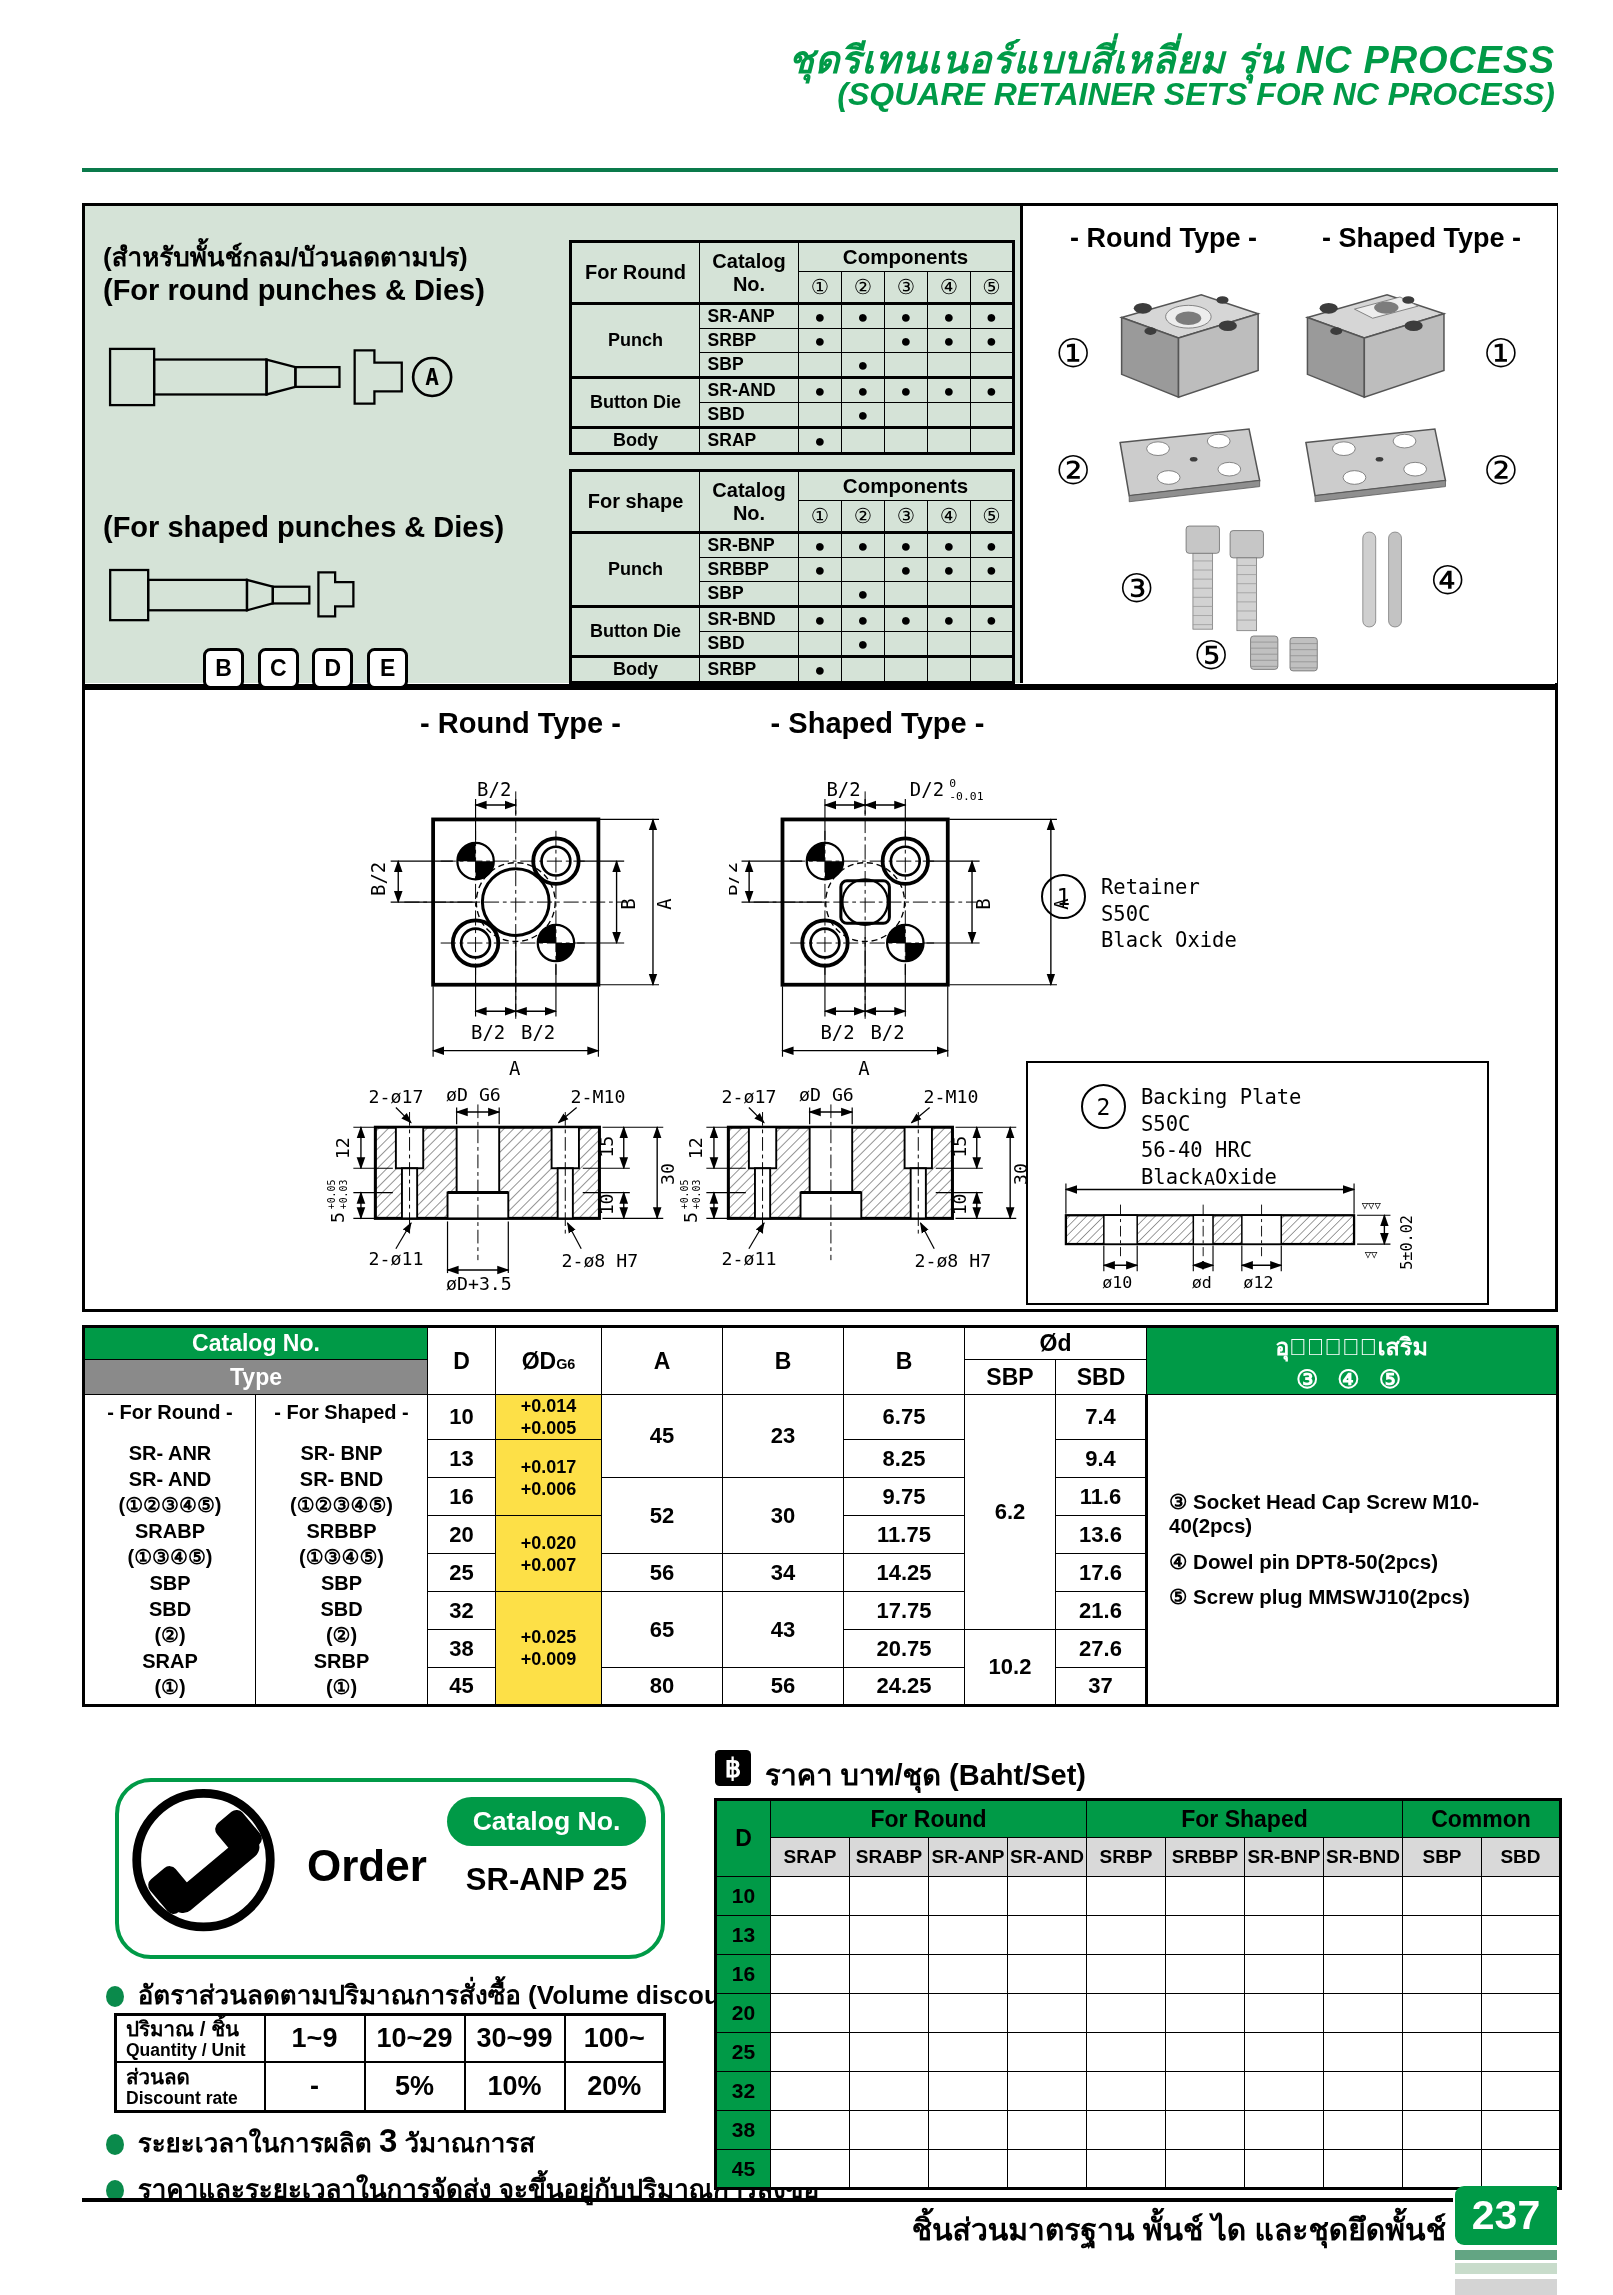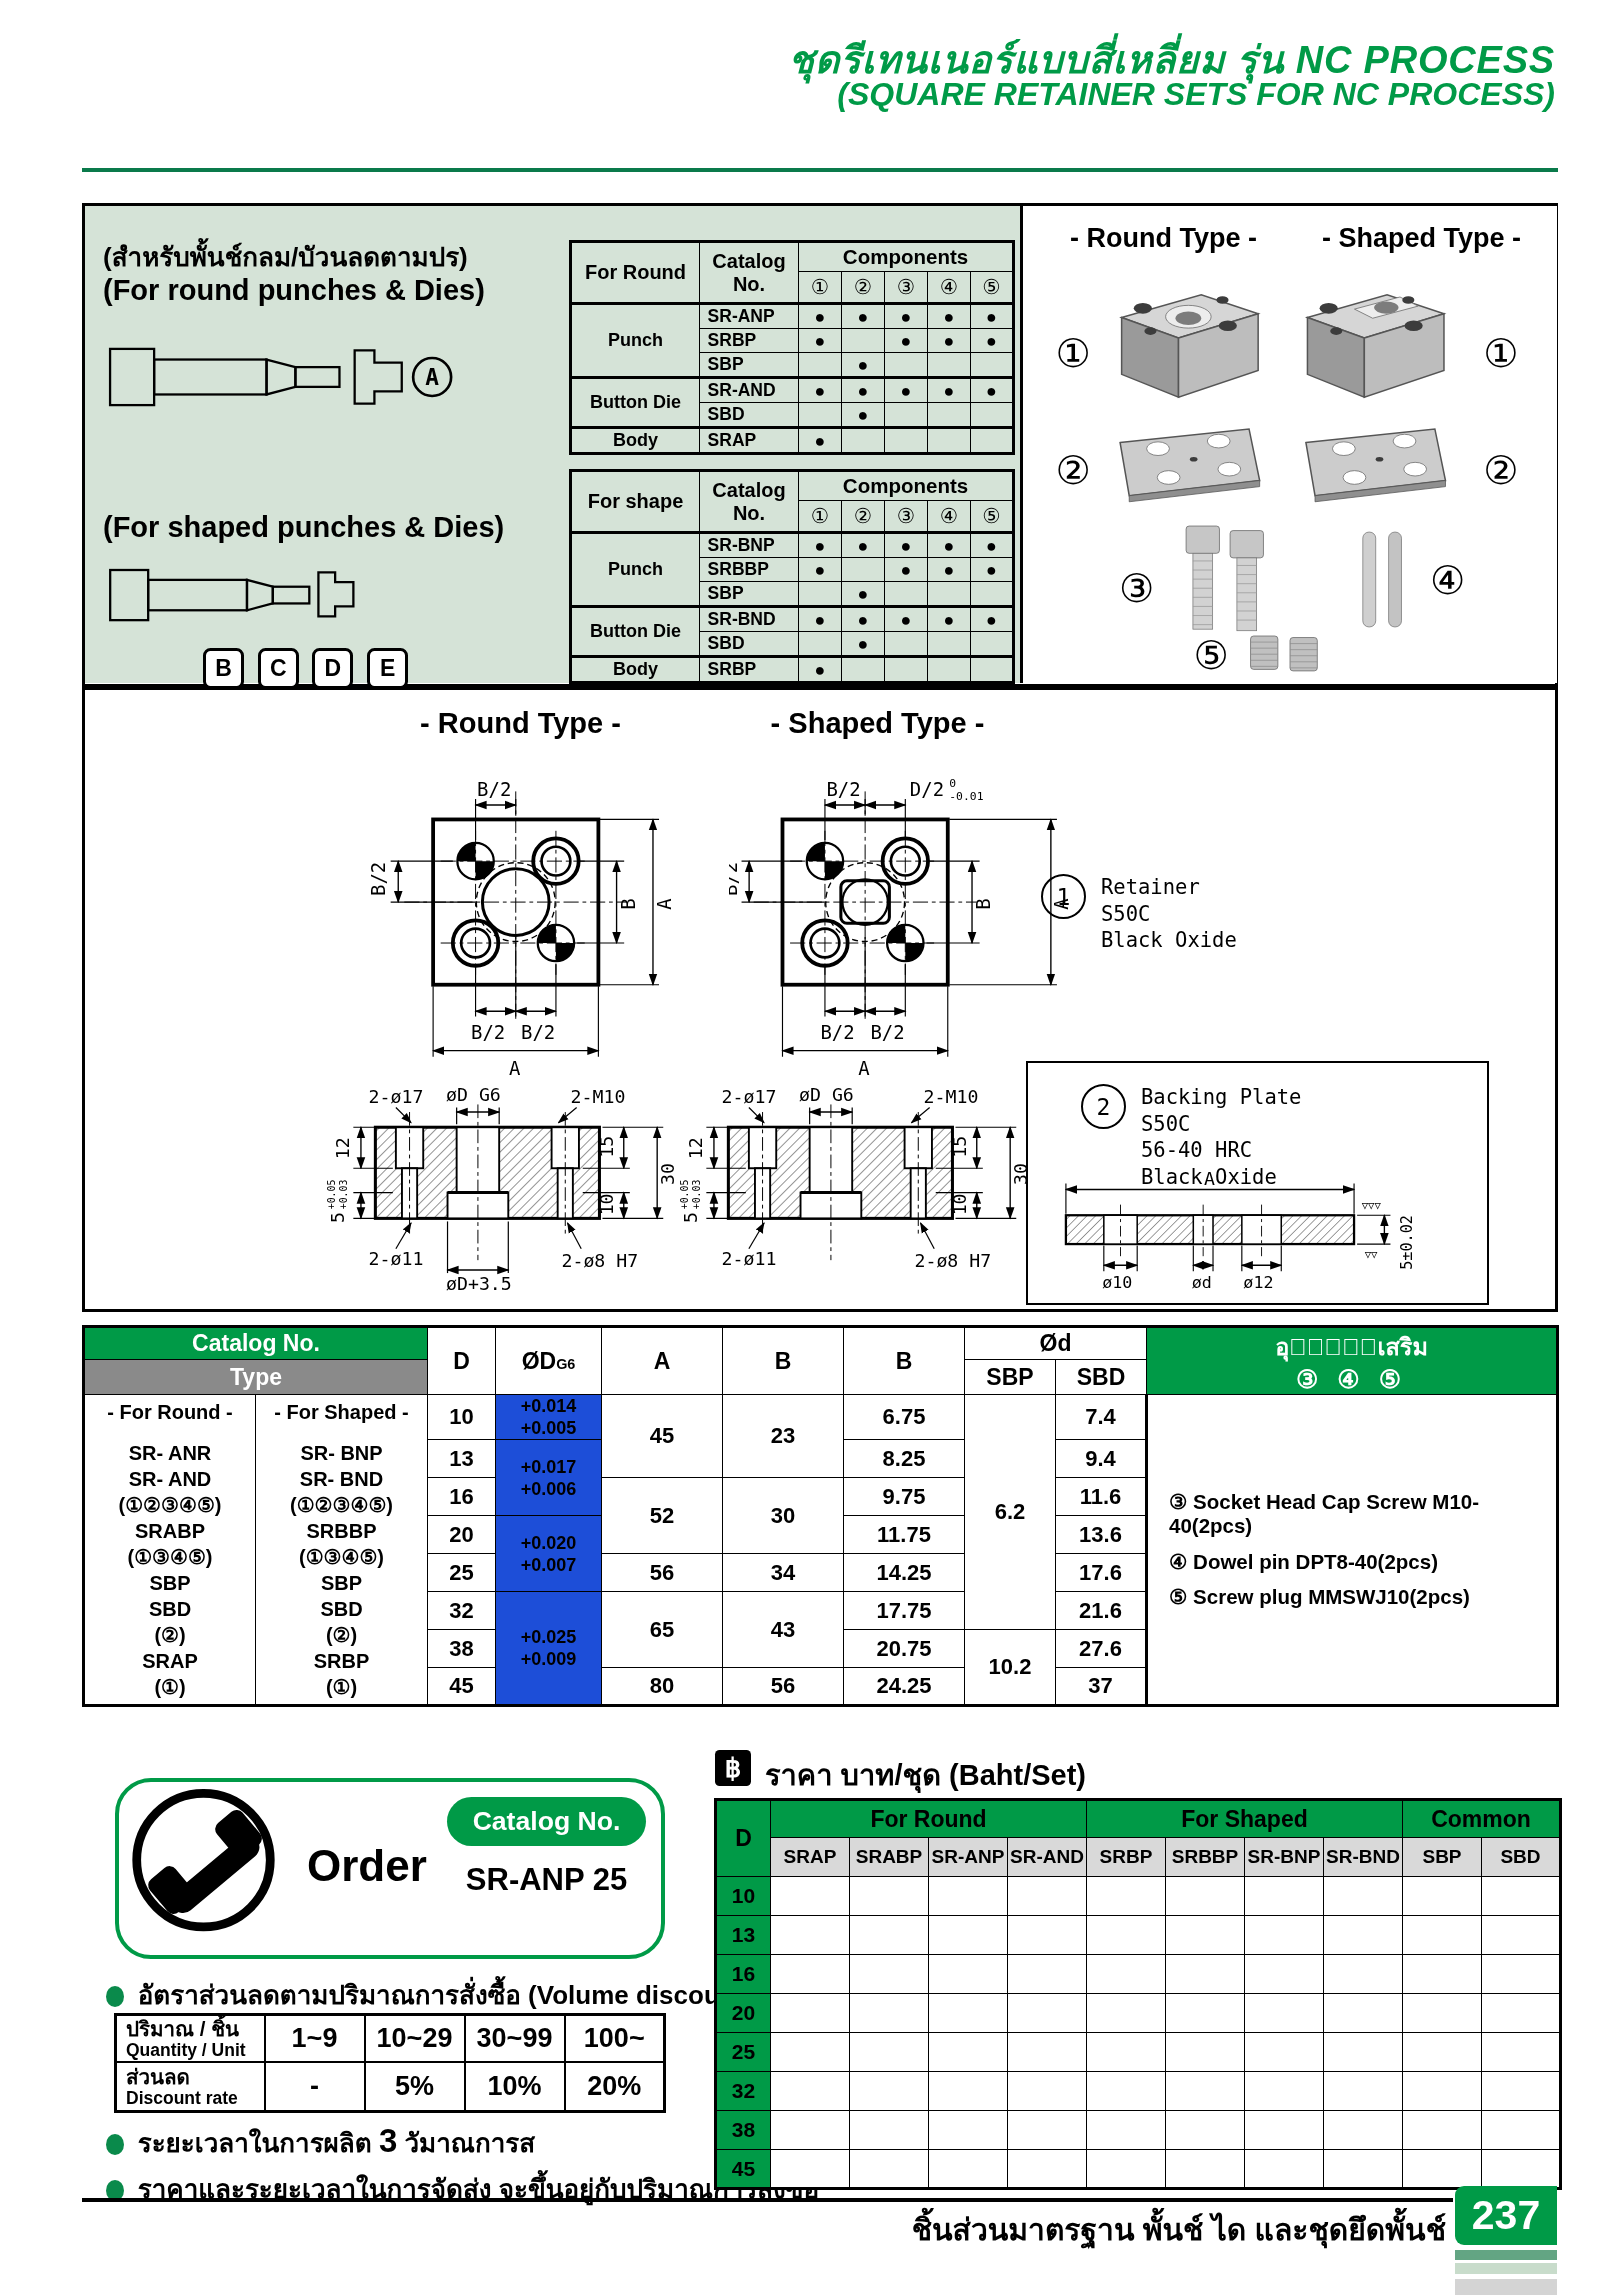--- a/index.html
+++ b/index.html
@@ -44,21 +44,21 @@
   .bpbox { left:1026px; top:1061px; width:463px; height:244px; border:2.3px solid #000; box-sizing:border-box; background:#fff; }
   
   .main-table { position:absolute; left:82px; top:1325px; border-collapse:collapse; table-layout:fixed; border:3px solid #000; }
   .main-table td { border:1.9px solid #000; text-align:center; padding:0; }
   .green-h { background:#009a47; color:#fff; font-size:23px; font-weight:bold; }
   .gray-h  { background:#8a8a8a; color:#fff; font-size:23px; font-weight:bold; }
   .colh { font-size:23px; font-weight:bold; background:#fff; }
   .colh .sub { font-size:14.4px; font-weight:bold; }
   .type-cell { vertical-align:middle; font-size:20px; font-weight:bold; line-height:26px; background:#fff; }
   .val { font-size:22px; font-weight:bold; background:#fff; }
-  .dd { font-size:18px; font-weight:bold; line-height:22px; background:#1d4ed8; }
+  .dd { font-size:18px; font-weight:bold; line-height:22px; background:#fde047; }
   .acc-h div:first-child { font-size:23.5px; }
   .acc-h div:last-child { font-size:25px; letter-spacing:6px; }
   .acc-body { background:#fff; border-left:3px solid #000 !important; vertical-align:middle; }
   .acc-body .acc-line { text-align:left; padding-left:21px; font-size:20.5px; font-weight:bold; margin:11.4px 0; }
   
   .order-box { left:115px; top:1778px; width:550px; height:181px; border:4.6px solid #009a47; border-radius:36px; box-sizing:border-box; background:#fff; }
   .order-word { position:absolute; left:188px; top:59px; font-size:44px; font-weight:bold; }
   .pill { position:absolute; left:328px; top:15px; width:199px; height:49px; background:#009a47; border-radius:27px;
           color:#fff; font-size:26.6px; font-weight:bold; display:flex; align-items:center; justify-content:center; }
   .example { position:absolute; left:328px; top:80px; width:199px; text-align:center; font-size:31px; font-weight:bold; }
@@ -798,21 +798,21 @@
           <div>+0.014</div>
           <div>+0.005</div>
         </td>
     <td class="val" rowspan="2">45</td>
     <td class="val" rowspan="2">23</td>
     <td class="val">6.75</td>
     <td class="val" rowspan="6">6.2</td>
     <td class="val">7.4</td>
     <td class="acc-body" rowspan="8">
       <div class="acc-line">③ Socket Head Cap Screw  M10-40(2pcs)</div>
-      <div class="acc-line">④ Dowel pin  DPT8-40(2pcs)</div>
+      <div class="acc-line">④ Dowel pin  DPT8-50(2pcs)</div>
       <div class="acc-line">⑤ Screw plug MMSWJ10(2pcs)</div>
     </td>
   </tr>
   <tr style="height:38px">
     <td class="val">13</td>
     <td class="dd" rowspan="2">
           <div>+0.017</div>
           <div>+0.006</div>
         </td>
     <td class="val">8.25</td>

